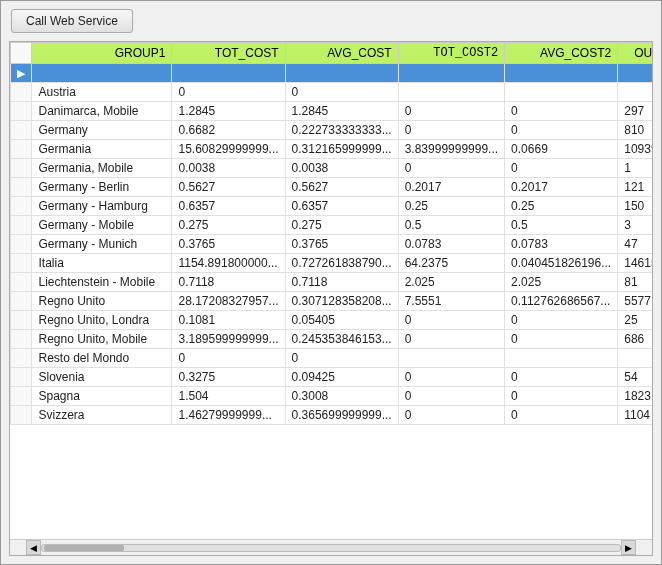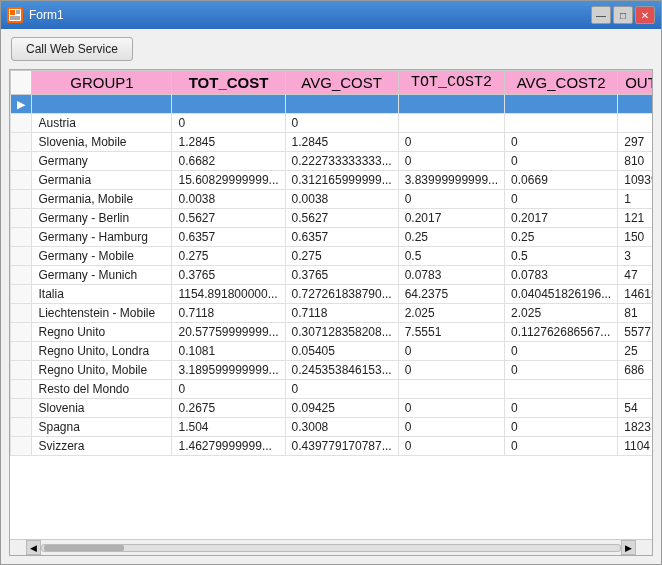--- a/index.html
+++ b/index.html
@@ -96,26 +96,26 @@
       flex: 1;
       overflow: auto;
       position: relative;
     }
     table {
       border-collapse: collapse;
       width: max-content;
       min-width: 100%;
     }
     thead th {
-      background: #f9a8d4;
+      background: #bef264;
       border: 1px solid #ccc;
       padding: 3px 6px;
-      text-align: center;
+      text-align: right;
       font-weight: normal;
-      font-size: 15px;
+      font-size: 12px;
       white-space: nowrap;
       position: sticky;
       top: 0;
       z-index: 2;
     }
     tbody td {
       border: 1px solid #e0e0e0;
       padding: 2px 6px;
       font-size: 12px;
       white-space: nowrap;
@@ -126,21 +126,21 @@
       color: #4a90d9;
     }
     .row-indicator {
       width: 18px;
       text-align: center;
       background: #f8f8f8;
       color: #666;
       font-size: 11px;
     }
     .col-group1 { min-width: 140px; }
-    .col-tot { min-width: 90px; font-weight: bold; }
+    .col-tot { min-width: 90px; }
     .col-avg { min-width: 110px; }
     .col-tot2 { min-width: 90px; font-family: Liberation Mono, monospace; }
     .col-avg2 { min-width: 110px; }
     .col-out { min-width: 55px; }
     .scrollbar-h {
       height: 16px;
       background: #f0f0f0;
       border-top: 1px solid #ccc;
       display: flex;
       align-items: center;
@@ -173,38 +173,20 @@
       justify-content: center;
       font-size: 9px;
       cursor: pointer;
     }
   </style>
 </head>
 <body>
 
 <div class="window">
 
-  <div class="title-bar">
-    <div class="title-bar-left">
-      <div class="title-icon">
-        <svg width="14" height="14" viewBox="0 0 14 14">
-          <rect x="1" y="1" width="12" height="12" fill="#fff" rx="1"></rect>
-          <rect x="2" y="2" width="5" height="5" fill="#ff6600"></rect>
-          <rect x="8" y="2" width="4" height="4" fill="#aaa"></rect>
-          <rect x="2" y="8" width="10" height="4" fill="#aaa"></rect>
-        </svg>
-      </div>
-      <span class="title-text">Form1</span>
-    </div>
-    <div class="title-bar-controls">
-      <div class="ctrl-btn">—</div>
-      <div class="ctrl-btn">□</div>
-      <div class="ctrl-btn close-btn">✕</div>
-    </div>
-  </div>
 
   <div class="toolbar">
     <button class="btn-call">Call Web Service</button>
   </div>
 
   <div class="grid-container">
     <div class="grid-table-wrapper" style="position:relative; overflow:auto;">
       <table>
         <thead>
           <tr>
@@ -231,21 +213,21 @@
               <td class="row-indicator"></td>
               <td>Austria</td>
               <td>0</td>
               <td>0</td>
               <td></td>
               <td></td>
               <td></td>
             </tr>
             <tr>
               <td class="row-indicator"></td>
-              <td>Slovenia, Mobile</td>
+              <td>Danimarca, Mobile</td>
               <td>1.2845</td>
               <td>1.2845</td>
               <td>0</td>
               <td>0</td>
               <td>297</td>
             </tr>
             <tr>
               <td class="row-indicator"></td>
               <td>Germany</td>
               <td>0.6682</td>
@@ -322,21 +304,21 @@
               <td>Liechtenstein - Mobile</td>
               <td>0.7118</td>
               <td>0.7118</td>
               <td>2.025</td>
               <td>2.025</td>
               <td>81</td>
             </tr>
             <tr>
               <td class="row-indicator"></td>
               <td>Regno Unito</td>
-              <td>20.57759999999...</td>
+              <td>28.17208327957...</td>
               <td>0.307128358208...</td>
               <td>7.5551</td>
               <td>0.112762686567...</td>
               <td>5577</td>
             </tr>
             <tr>
               <td class="row-indicator"></td>
               <td>Regno Unito, Londra</td>
               <td>0.1081</td>
               <td>0.05405</td>
@@ -358,40 +340,40 @@
               <td>Resto del Mondo</td>
               <td>0</td>
               <td>0</td>
               <td></td>
               <td></td>
               <td></td>
             </tr>
             <tr>
               <td class="row-indicator"></td>
               <td>Slovenia</td>
-              <td>0.2675</td>
+              <td>0.3275</td>
               <td>0.09425</td>
               <td>0</td>
               <td>0</td>
               <td>54</td>
             </tr>
             <tr>
               <td class="row-indicator"></td>
               <td>Spagna</td>
               <td>1.504</td>
               <td>0.3008</td>
               <td>0</td>
               <td>0</td>
               <td>1823</td>
             </tr>
             <tr>
               <td class="row-indicator"></td>
               <td>Svizzera</td>
               <td>1.46279999999...</td>
-              <td>0.439779170787...</td>
+              <td>0.365699999999...</td>
               <td>0</td>
               <td>0</td>
               <td>1104</td>
             </tr>
           </tbody>
       </table>
     </div>
 
     <div class="scrollbar-h">
       <div class="scrollbar-arrow">◀</div>

